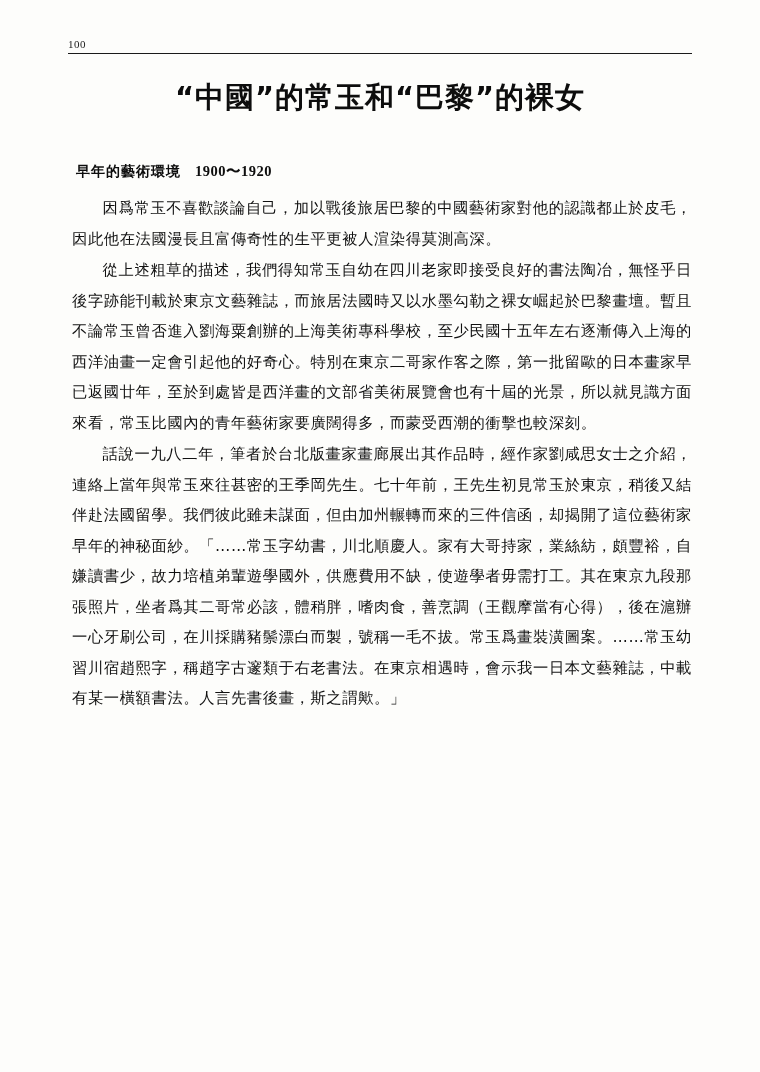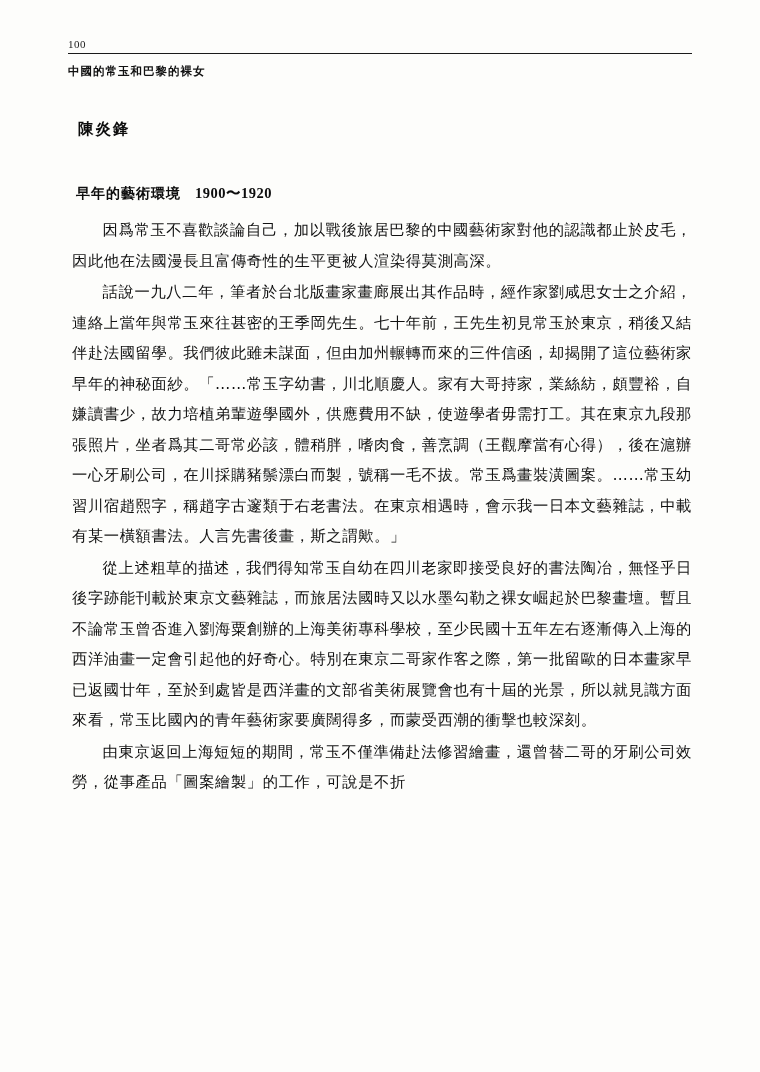--- a/index.html
+++ b/index.html
@@ -93,30 +93,28 @@
   }
 </style>
 </head>
 <body>
 
 <div class="page">
   <div class="page-inner">
 
     <div class="folio">100</div>
     <div class="rule"></div>
-    <div class="running-head">中國的常玉和巴黎的裸女</div>
 
+    <h1 class="doc-title">“中國”的常玉和“巴黎”的裸女</h1>
 
-    <div class="byline">陳炎鋒</div>
 
     <div class="section-head">
       <span>早年的藝術環境</span><span class="years">1900〜1920</span>
     </div>
 
     <div class="body-text">
       <p class="para">因爲常玉不喜歡談論自己，加以戰後旅居巴黎的中國藝術家對他的認識都止於皮毛，因此他在法國漫長且富傳奇性的生平更被人渲染得莫測高深。</p>
+      <p class="para">從上述粗草的描述，我們得知常玉自幼在四川老家即接受良好的書法陶冶，無怪乎日後字跡能刊載於東京文藝雜誌，而旅居法國時又以水墨勾勒之裸女崛起於巴黎畫壇。暫且不論常玉曾否進入劉海粟創辦的上海美術專科學校，至少民國十五年左右逐漸傳入上海的西洋油畫一定會引起他的好奇心。特別在東京二哥家作客之際，第一批留歐的日本畫家早已返國廿年，至於到處皆是西洋畫的文部省美術展覽會也有十屆的光景，所以就見識方面來看，常玉比國內的青年藝術家要廣闊得多，而蒙受西潮的衝擊也較深刻。</p>
       <p class="para">話說一九八二年，筆者於台北版畫家畫廊展出其作品時，經作家劉咸思女士之介紹，連絡上當年與常玉來往甚密的王季岡先生。七十年前，王先生初見常玉於東京，稍後又結伴赴法國留學。我們彼此雖未謀面，但由加州輾轉而來的三件信函，却揭開了這位藝術家早年的神秘面紗。「……常玉字幼書，川北順慶人。家有大哥持家，業絲紡，頗豐裕，自嫌讀書少，故力培植弟輩遊學國外，供應費用不缺，使遊學者毋需打工。其在東京九段那張照片，坐者爲其二哥常必該，體稍胖，嗜肉食，善烹調（王觀摩當有心得），後在滬辦一心牙刷公司，在川採購豬鬃漂白而製，號稱一毛不拔。常玉爲畫裝潢圖案。……常玉幼習川宿趙熙字，稱趙字古邃類于右老書法。在東京相遇時，會示我一日本文藝雜誌，中載有某一橫額書法。人言先書後畫，斯之謂歟。」</p>
-      <p class="para">從上述粗草的描述，我們得知常玉自幼在四川老家即接受良好的書法陶冶，無怪乎日後字跡能刊載於東京文藝雜誌，而旅居法國時又以水墨勾勒之裸女崛起於巴黎畫壇。暫且不論常玉曾否進入劉海粟創辦的上海美術專科學校，至少民國十五年左右逐漸傳入上海的西洋油畫一定會引起他的好奇心。特別在東京二哥家作客之際，第一批留歐的日本畫家早已返國廿年，至於到處皆是西洋畫的文部省美術展覽會也有十屆的光景，所以就見識方面來看，常玉比國內的青年藝術家要廣闊得多，而蒙受西潮的衝擊也較深刻。</p>
-      <p class="para">由東京返回上海短短的期間，常玉不僅準備赴法修習繪畫，還曾替二哥的牙刷公司效勞，從事產品「圖案繪製」的工作，可說是不折</p>
     </div>
 
   </div>
 </div>
 
 </body></html>

